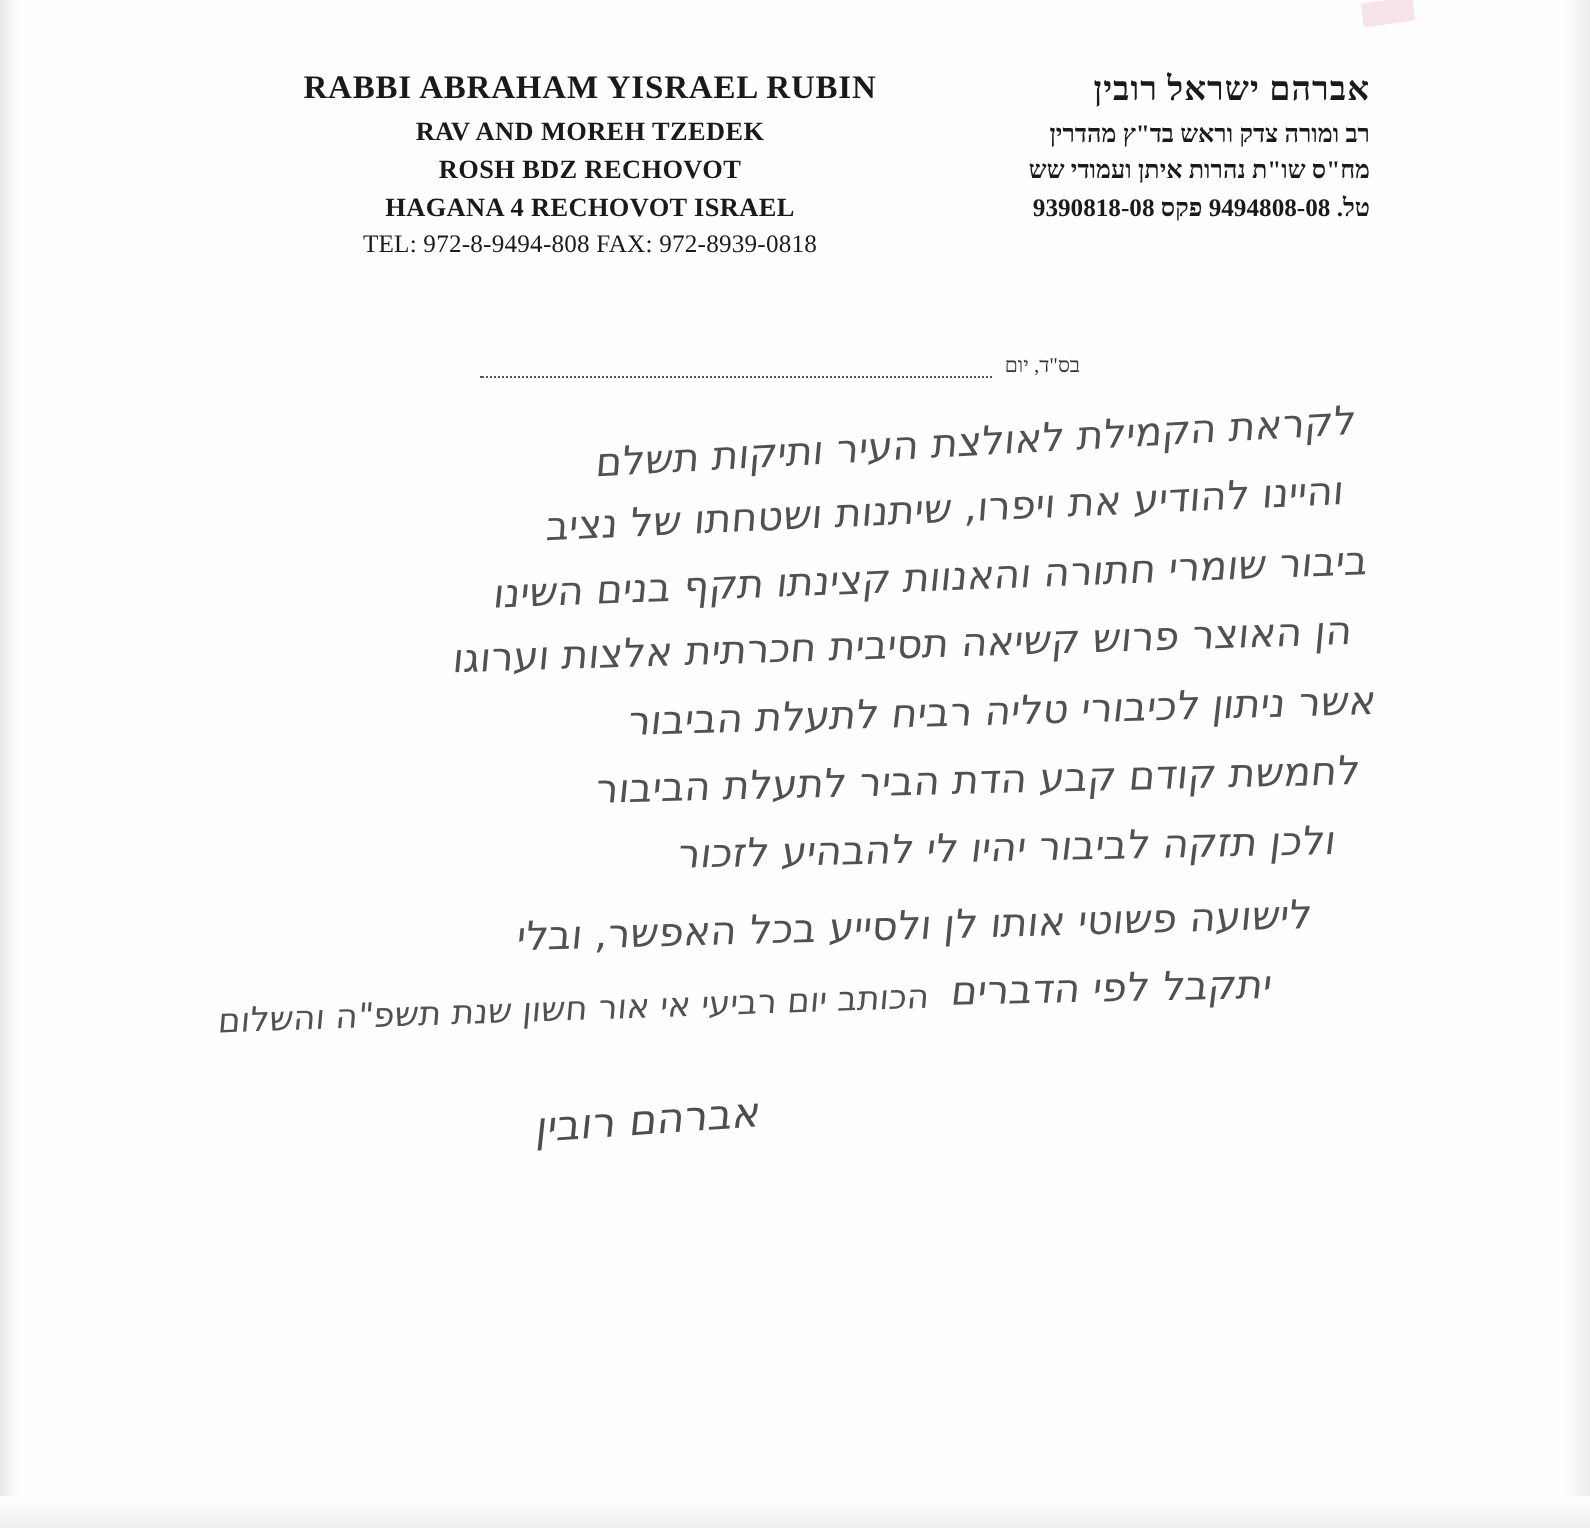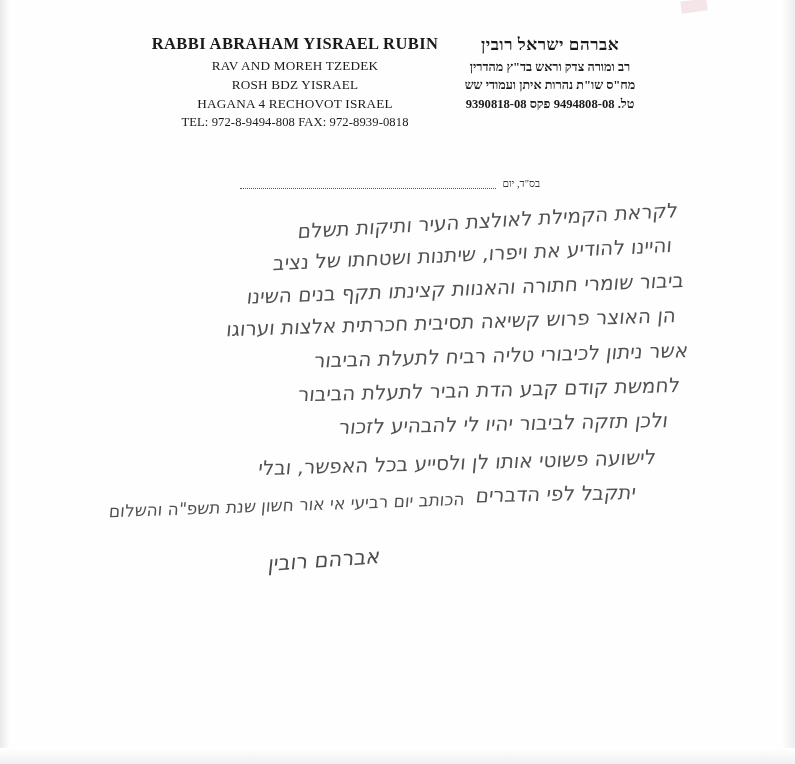--- a/index.html
+++ b/index.html
@@ -71,37 +71,36 @@
   }
   .lh-english .name {
     font-weight: bold;
     font-size: 16.5px;
     letter-spacing: .4px;
     white-space: nowrap;
   }
   .lh-english .role,
   .lh-english .line {
     font-size: 13.2px;
-    font-weight: normal;
+    font-weight: bold;
     letter-spacing: .2px;
     white-space: nowrap;
   }
   .lh-english .tel {
     font-size: 12.6px;
     font-weight: normal;
     letter-spacing: .1px;
     white-space: nowrap;
   }
 
   .lh-hebrew {
     position: absolute;
     right: 110px;
     top: 0;
     width: 270px;
-    text-align: center;
     direction: rtl;
     line-height: 1.5;
   }
   .lh-hebrew .name {
     font-weight: bold;
     font-size: 17px;
     letter-spacing: .5px;
     white-space: nowrap;
   }
   .lh-hebrew .role,
@@ -208,21 +207,21 @@
   <div class="scan-edge-left"></div>
   <div class="scan-edge-right"></div>
   <div class="scan-edge-bottom"></div>
   <div class="corner-mark"></div>
 
   <div class="letterhead">
 
     <div class="lh-english">
       <div class="name">RABBI ABRAHAM YISRAEL RUBIN</div>
       <div class="role">RAV AND MOREH TZEDEK</div>
-      <div class="line">ROSH BDZ YISRAEL</div>
+      <div class="line">ROSH BDZ RECHOVOT</div>
       <div class="line">HAGANA 4 RECHOVOT ISRAEL</div>
       <div class="tel">TEL: 972-8-9494-808 FAX: 972-8939-0818</div>
     </div>
 
     <div class="lh-hebrew">
       <div class="name">אברהם ישראל רובין</div>
       <div class="role">רב ומורה צדק וראש בד"ץ מהדרין</div>
       <div class="line">מח"ס שו"ת נהרות איתן ועמודי שש</div>
       <div class="tel">טל. 9494808-08 פקס 9390818-08</div>
     </div>

